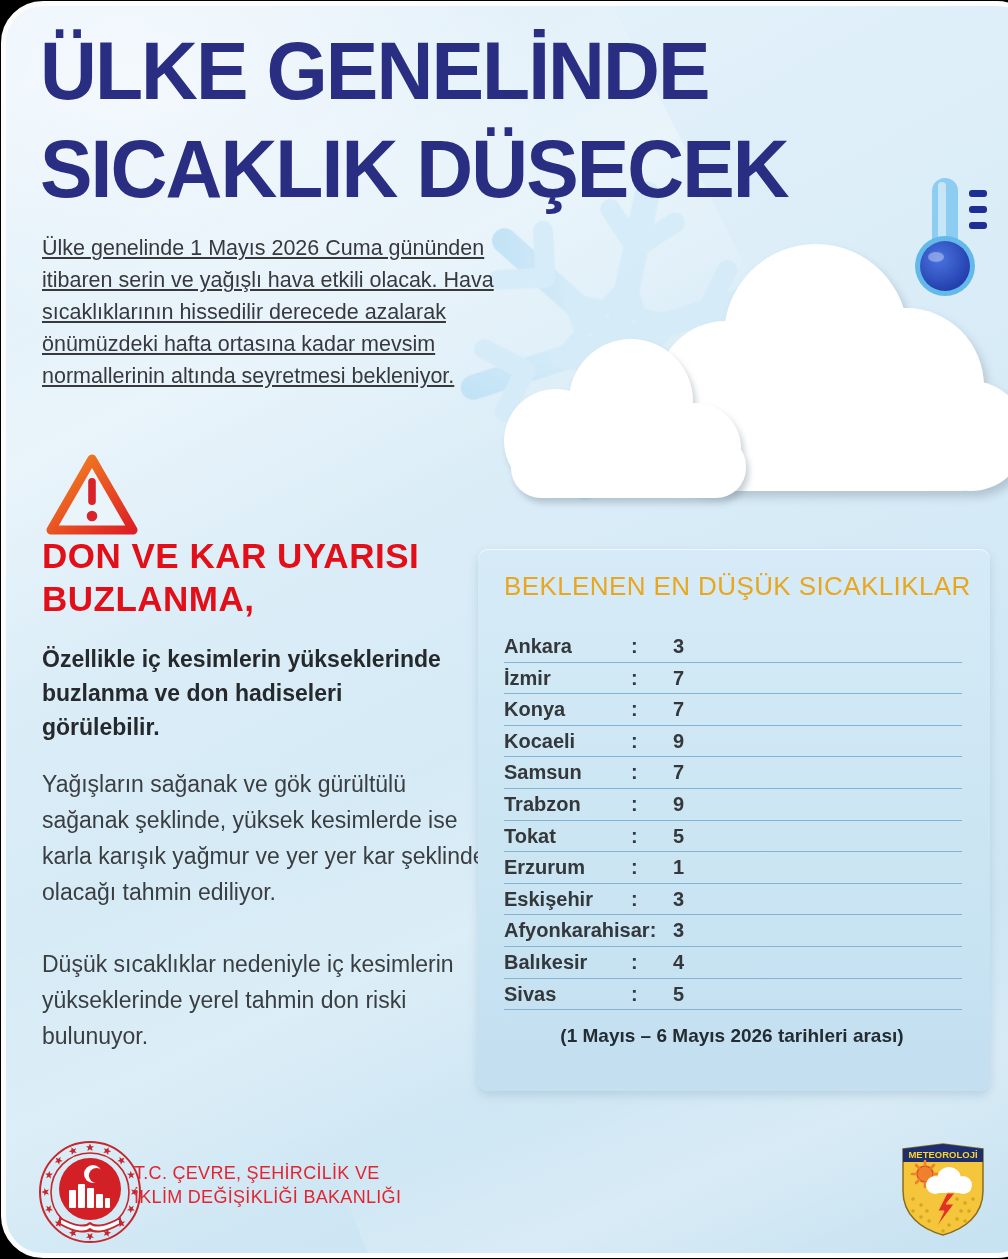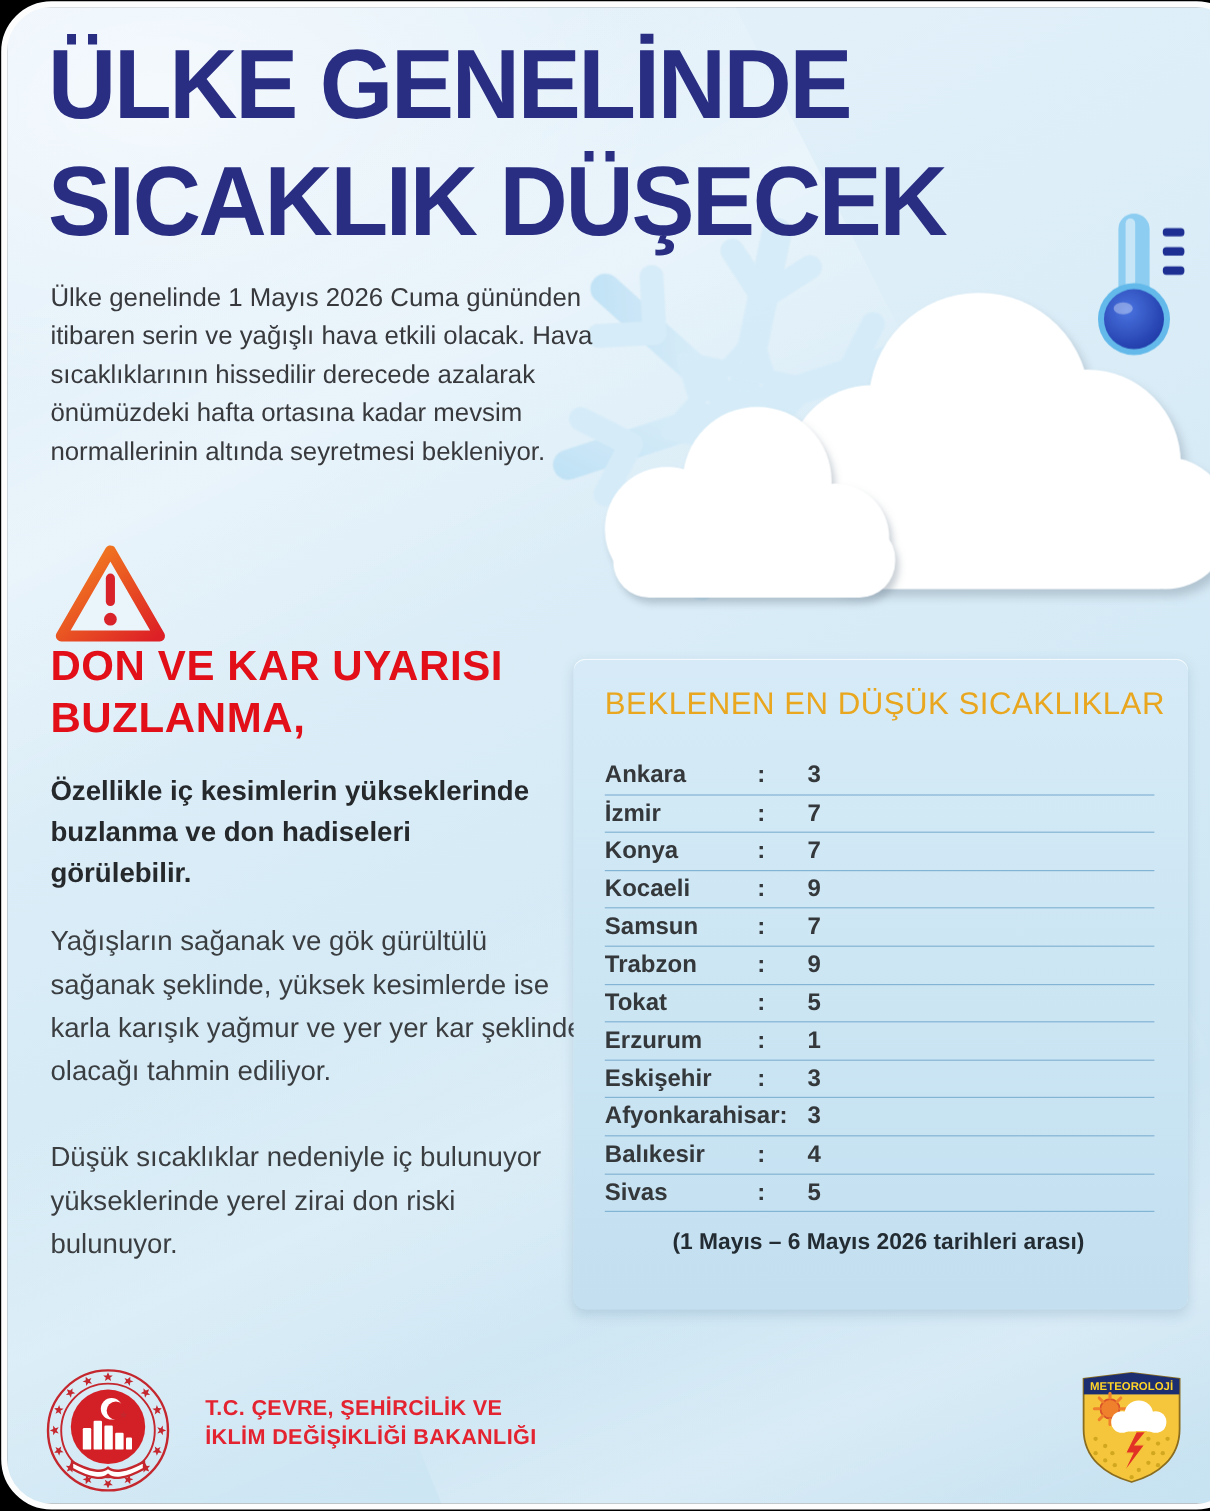--- a/index.html
+++ b/index.html
@@ -14,21 +14,21 @@
     background:linear-gradient(180deg,rgba(255,255,255,0),rgba(255,255,255,.30),rgba(255,255,255,0));}
   .streak.s2{left:-120px;top:760px;width:1100px;height:360px;transform:rotate(-24deg);
     background:linear-gradient(180deg,rgba(255,255,255,0),rgba(255,255,255,.22),rgba(255,255,255,0));}
   .streak.s3{left:350px;top:980px;width:900px;height:300px;transform:rotate(-22deg);
     background:linear-gradient(180deg,rgba(255,255,255,0),rgba(255,255,255,.25),rgba(255,255,255,0));}
 
   .title{position:absolute;left:34px;top:16px;color:#292e82;font-weight:bold;
     font-size:82px;line-height:98px;letter-spacing:-2px;transform:scaleX(.96);transform-origin:left top;white-space:nowrap;}
 
   .intro{position:absolute;left:36px;top:226px;width:452px;font-size:21.5px;line-height:32px;
-    color:#37393c;font-weight:500;}
+    color:#37393c;font-weight:500;text-decoration:underline;}
 
   .scene{position:absolute;left:420px;top:160px;width:588px;height:350px;}
 
   .warn-wrap{position:absolute;left:36px;top:444px;width:100px;height:92px;}
   .warn-title{position:absolute;left:36px;top:528px;color:#e20e18;font-weight:bold;
     font-size:35px;line-height:43px;letter-spacing:.5px;white-space:nowrap;}
   .warn-detail{position:absolute;left:36px;top:636px;width:410px;font-size:23px;line-height:34px;
     color:#26292c;font-weight:bold;}
   .para2{position:absolute;left:36px;top:760px;width:448px;font-size:23px;line-height:36px;color:#3b3e41;}
   .para3{position:absolute;left:36px;top:940px;width:448px;font-size:23px;line-height:36px;color:#3b3e41;}
@@ -40,22 +40,22 @@
   .panel h2{margin:0;color:#e9a61f;font-size:26px;font-weight:normal;letter-spacing:.4px;white-space:nowrap;}
   .rows{margin-top:29px;}
   .trow{position:relative;height:30.6px;border-bottom:1px solid #84b4d4;font-size:20px;
     font-weight:bold;color:#34383b;line-height:30.6px;}
   .trow .city{display:inline-block;min-width:127px;}
   .trow .colon{display:inline-block;}
   .trow .val{position:absolute;left:169px;top:0;}
   .date-note{margin-top:15px;text-align:center;font-size:19px;font-weight:bold;color:#232c33;padding-right:2px;}
 
   .ministry{position:absolute;left:30px;top:1132px;width:108px;height:108px;}
-  .ministry-text{position:absolute;left:128px;top:1155px;color:#e42330;font-weight:bold;
-    font-size:18px;line-height:24px;letter-spacing:.3px;white-space:nowrap;margin-left:37px;}
+  .ministry-text{position:absolute;left:128px;top:1155px;color:#e42330;font-weight:normal;
+    font-size:18px;line-height:24px;letter-spacing:.3px;white-space:nowrap;}
   .met-logo{position:absolute;left:893px;top:1135px;width:88px;height:96px;}
 </style>
 </head>
 <body>
 
 <div class="card">
   <div class="streak s1"></div>
   <div class="streak s2"></div>
   <div class="streak s3"></div>
 
@@ -154,21 +154,21 @@
     <circle cx="50" cy="66" r="5.3" fill="#d9232a"></circle>
   </svg>
 
   <div class="warn-title">
     <div>DON VE KAR UYARISI</div>
     <div>BUZLANMA,</div>
   </div>
 
   <div class="warn-detail">Özellikle iç kesimlerin yükseklerinde buzlanma ve don hadiseleri görülebilir.</div>
   <div class="para2">Yağışların sağanak ve gök gürültülü sağanak şeklinde, yüksek kesimlerde ise karla karışık yağmur ve yer yer kar şeklinde olacağı tahmin ediliyor.</div>
-  <div class="para3">Düşük sıcaklıklar nedeniyle iç bulunuyor yükseklerinde yerel zirai don riski bulunuyor.</div>
+  <div class="para3">Düşük sıcaklıklar nedeniyle iç kesimlerin yükseklerinde yerel tahmin don riski bulunuyor.</div>
 
   <div class="panel">
     <h2>BEKLENEN EN DÜŞÜK SICAKLIKLAR</h2>
     <div class="rows">
       <div class="trow"><span class="city">Ankara</span><span class="colon">:</span><span class="val">3</span></div>
       <div class="trow"><span class="city">İzmir</span><span class="colon">:</span><span class="val">7</span></div>
       <div class="trow"><span class="city">Konya</span><span class="colon">:</span><span class="val">7</span></div>
       <div class="trow"><span class="city">Kocaeli</span><span class="colon">:</span><span class="val">9</span></div>
       <div class="trow"><span class="city">Samsun</span><span class="colon">:</span><span class="val">7</span></div>
       <div class="trow"><span class="city">Trabzon</span><span class="colon">:</span><span class="val">9</span></div>

